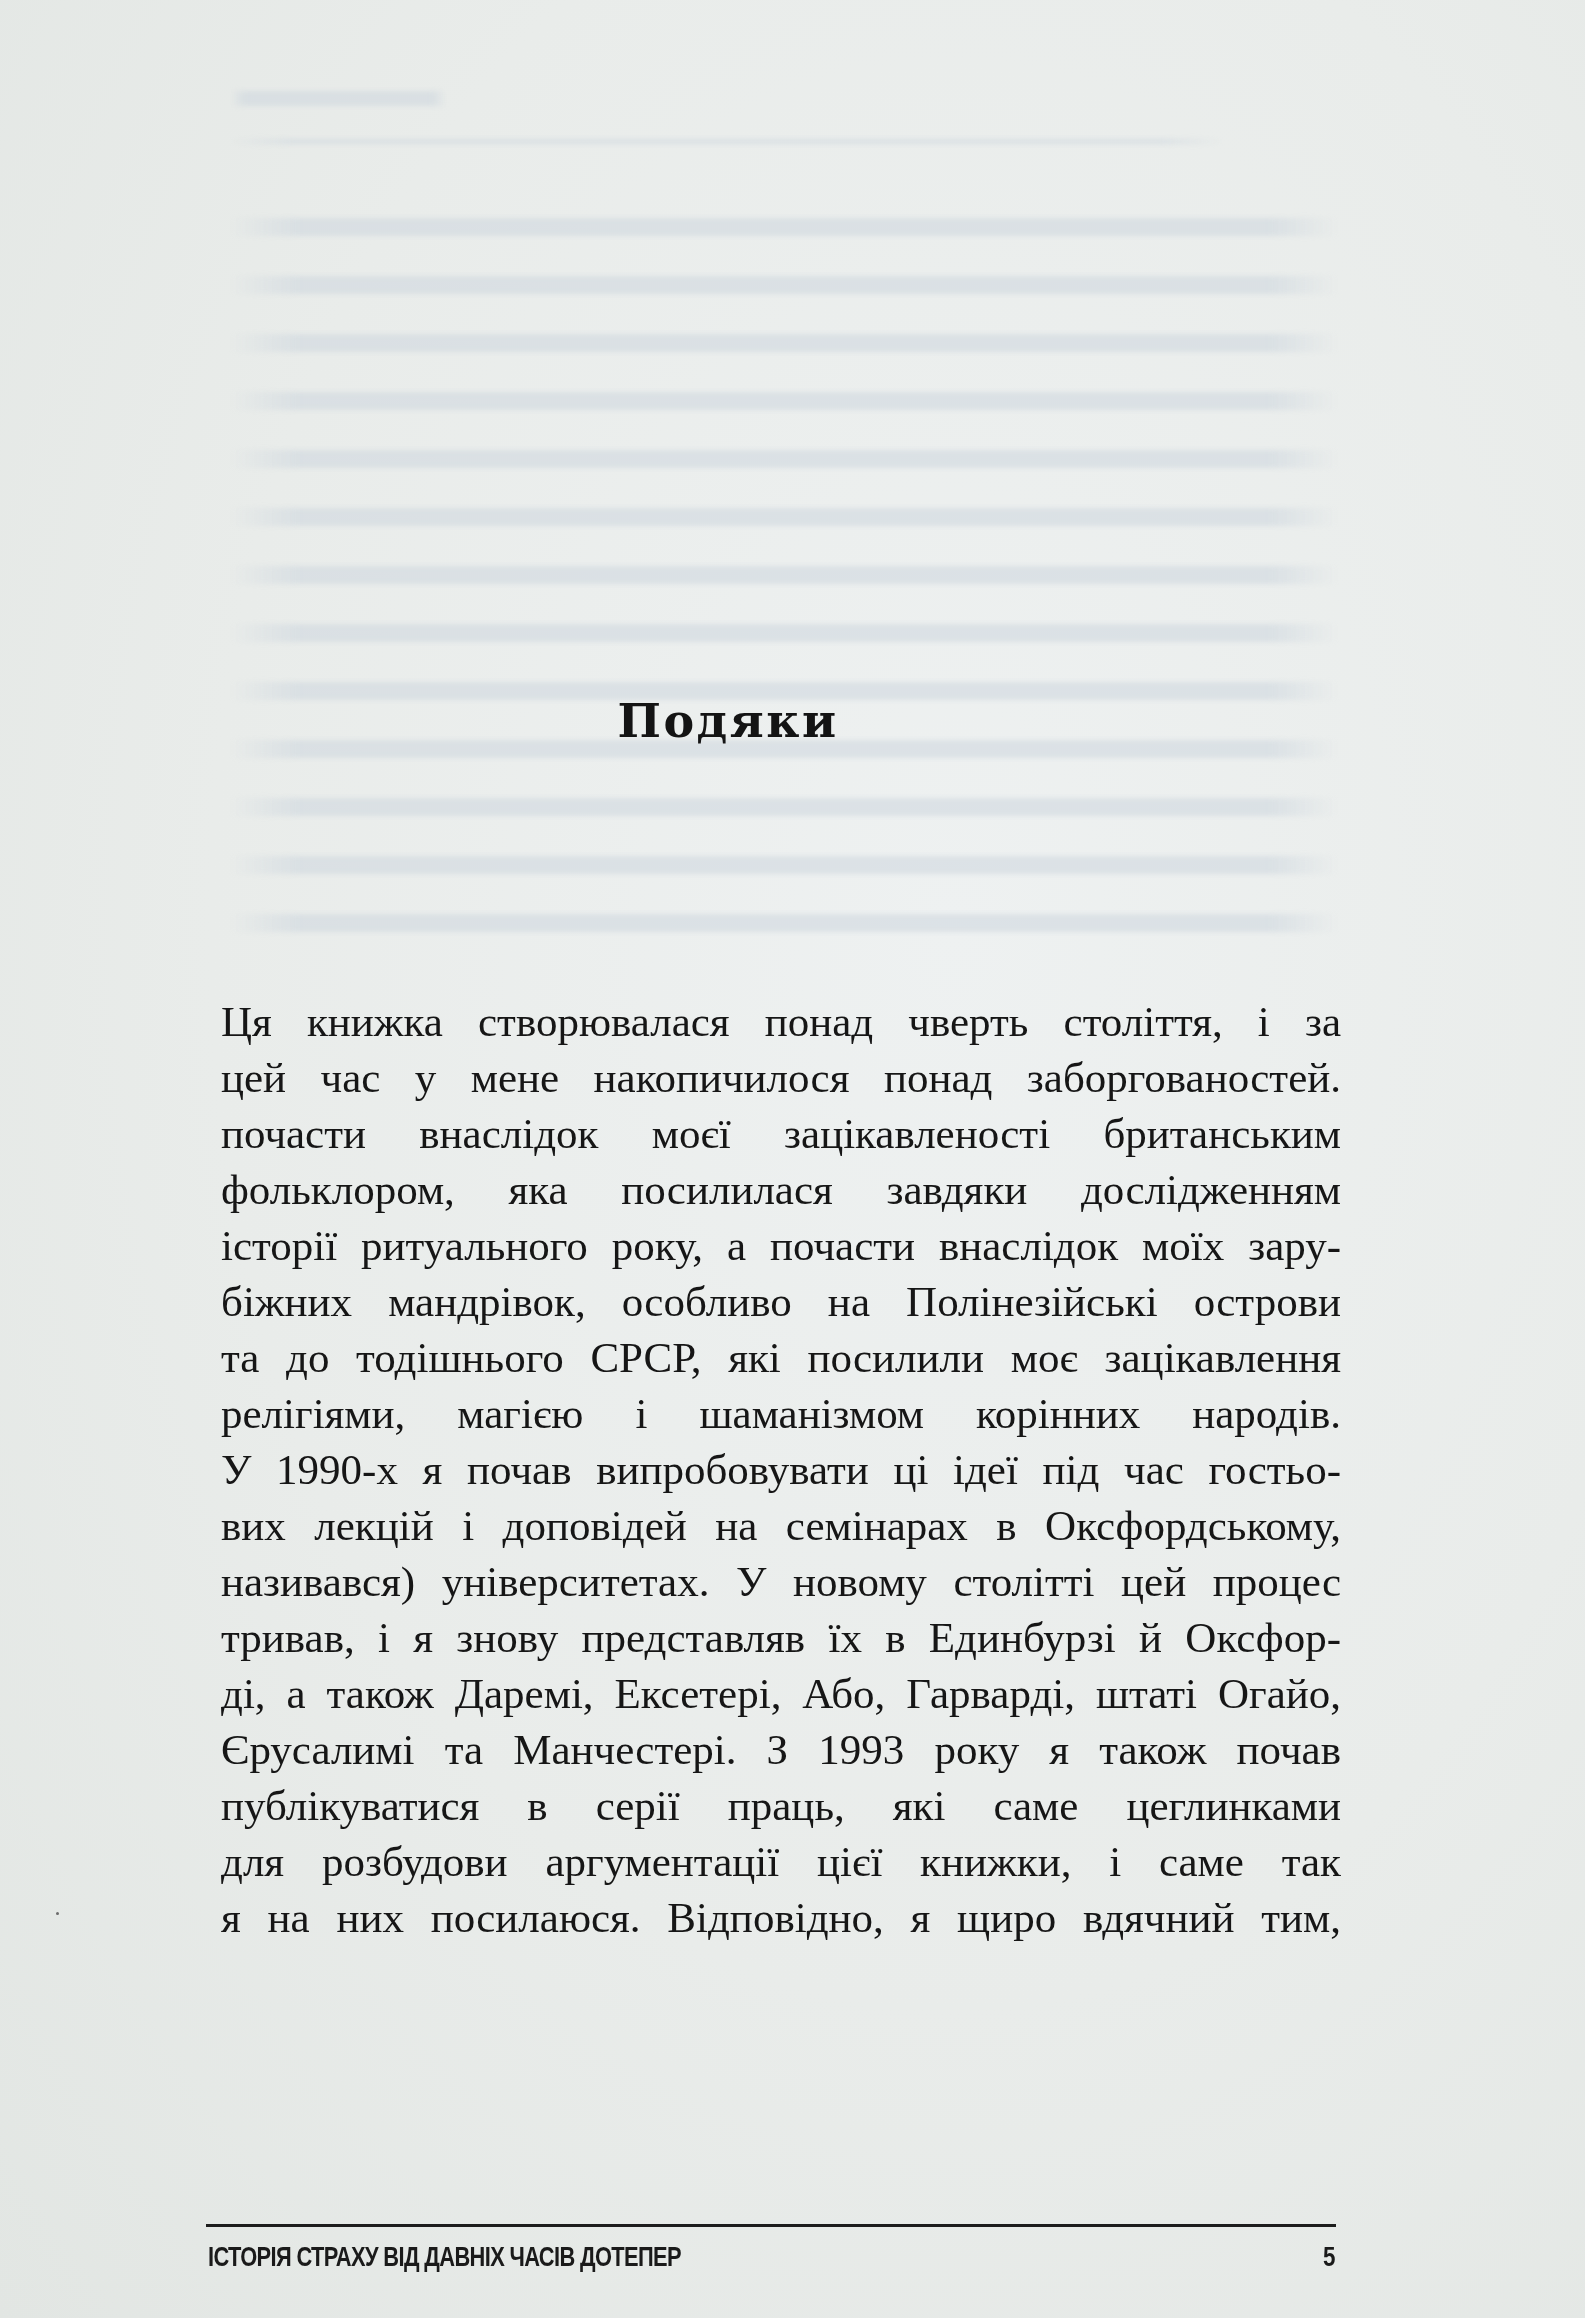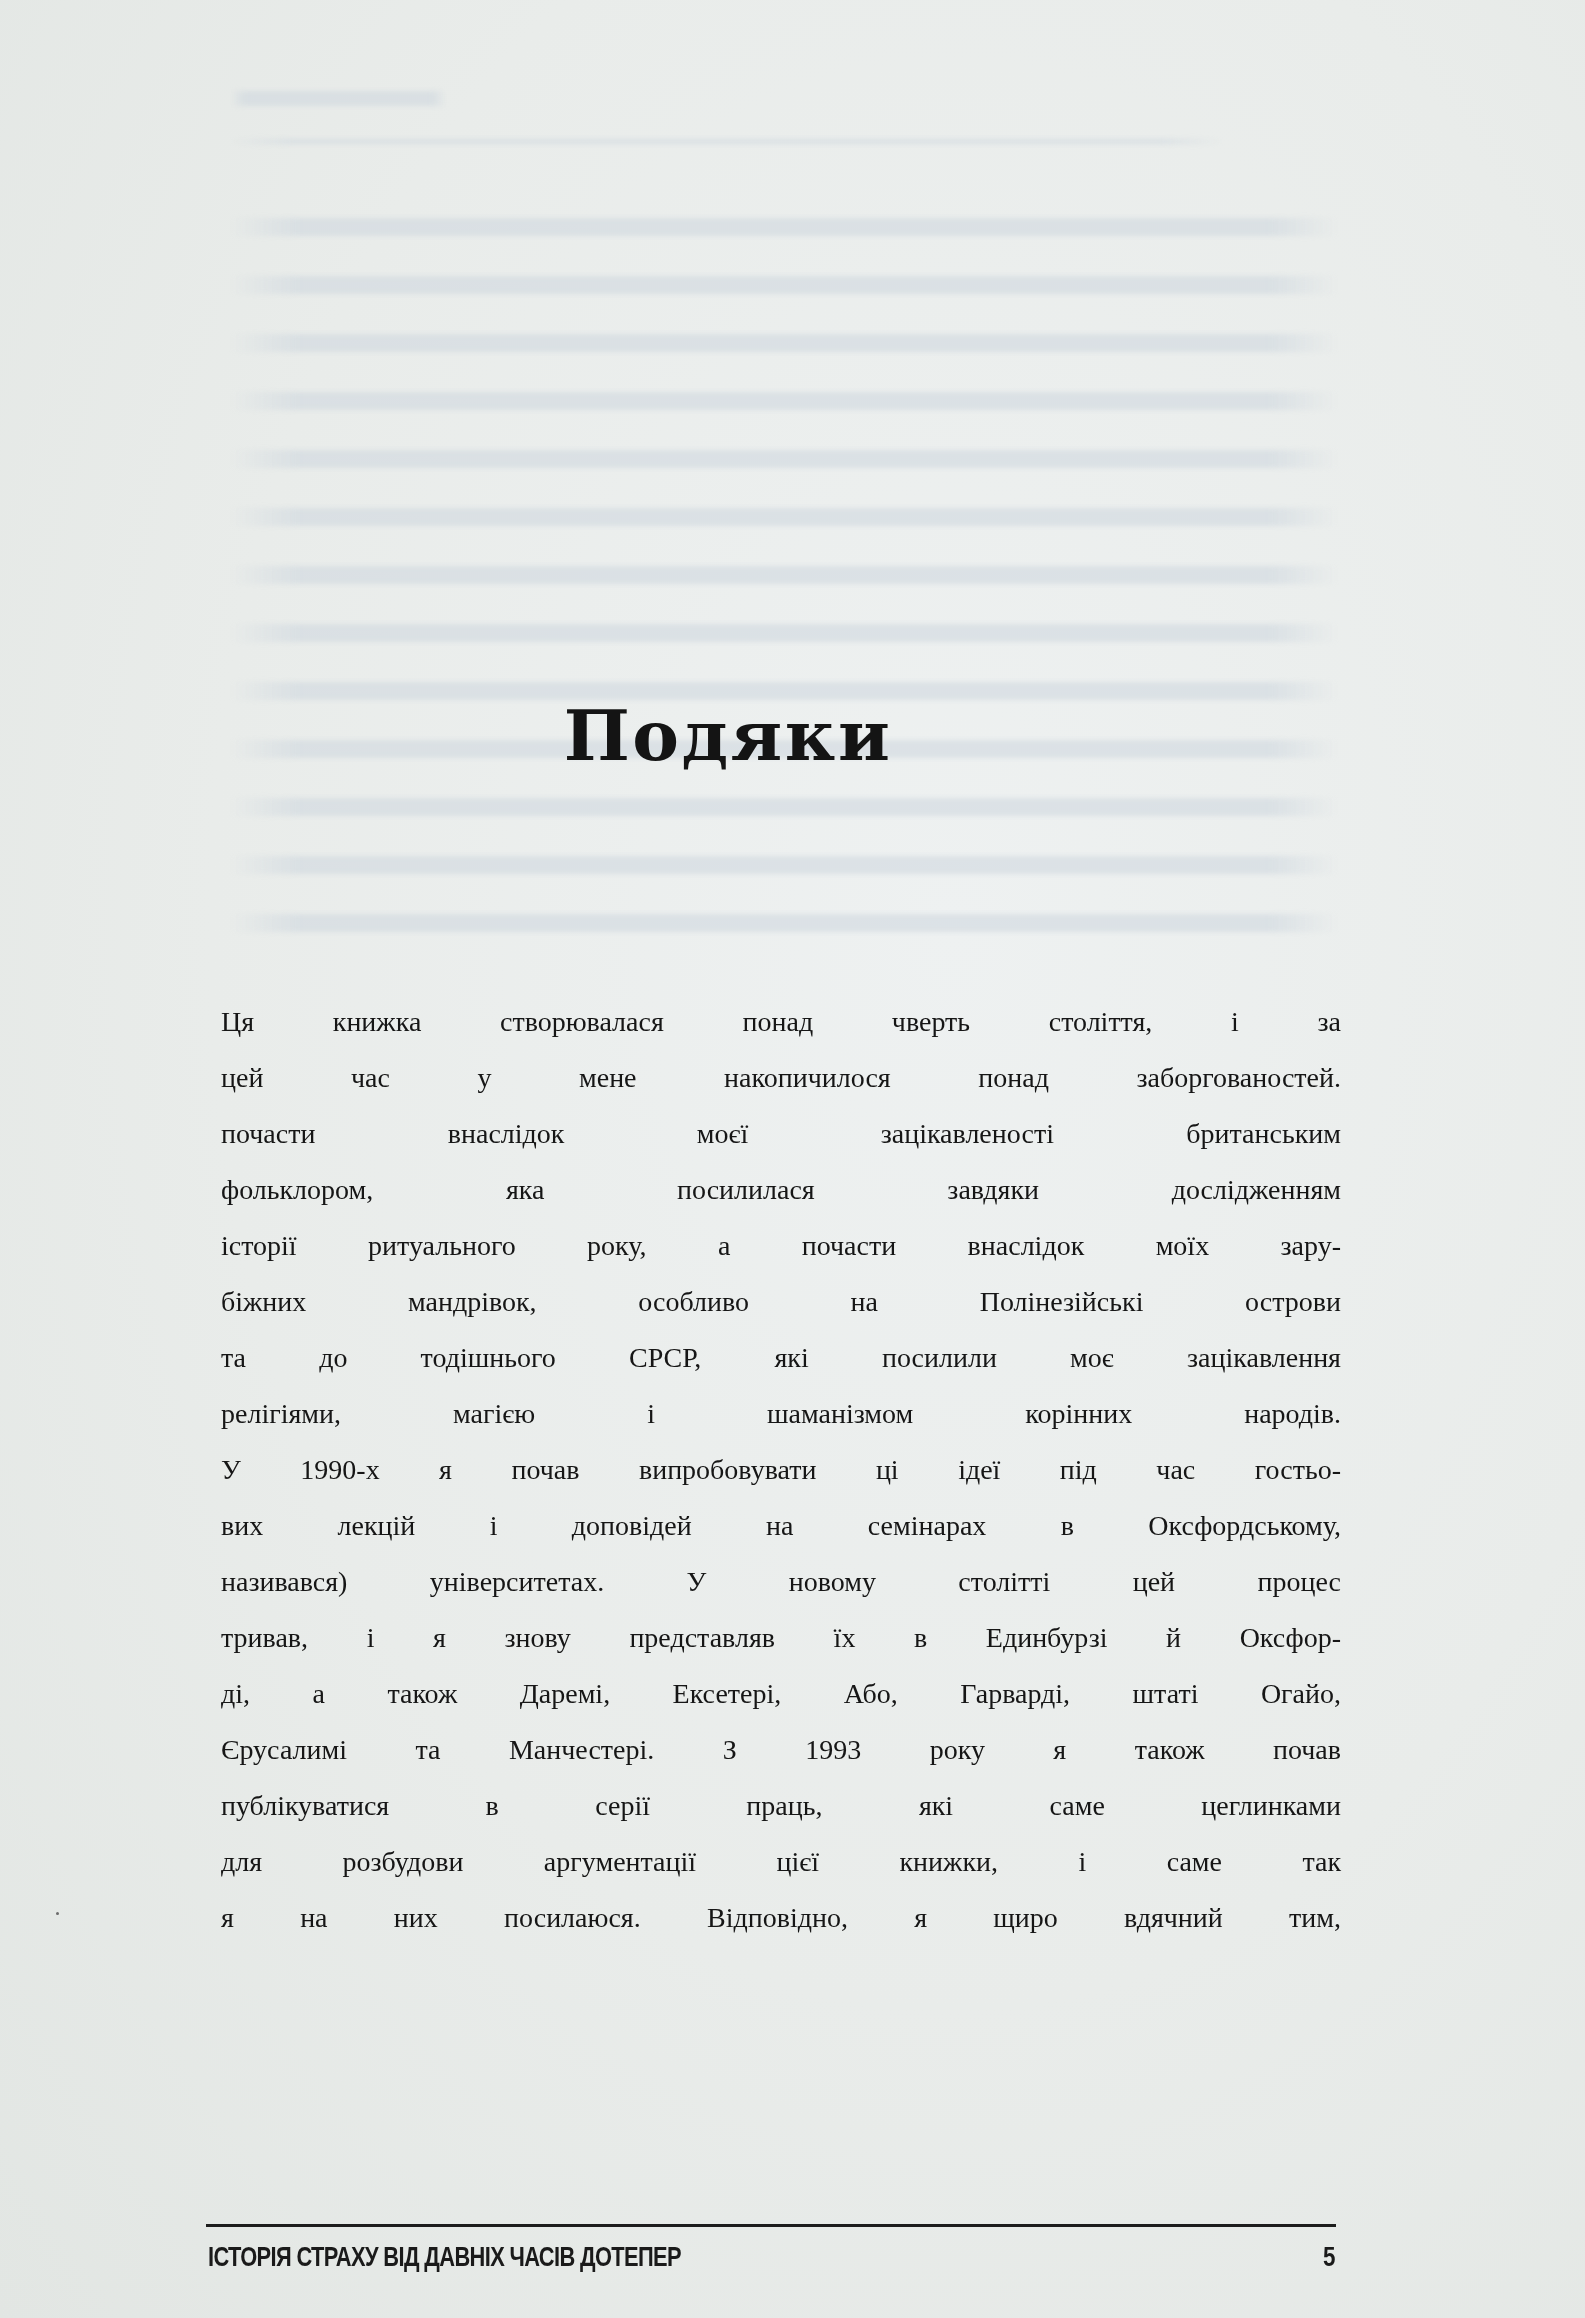--- a/index.html
+++ b/index.html
@@ -35,31 +35,31 @@
     .bleed-line.short { width: 215px; height: 15px; margin-bottom: 33px; }
     .bleed-line.rule { height: 5px; margin-bottom: 74px; width: 991px; }
 
     .heading {
       position: absolute;
       left: 0; top: 694px;
       width: 1456px;
       text-align: center;
       font-family: "DejaVu Serif", serif;
       font-weight: bold;
-      font-size: 70px;
+      font-size: 46px;
       letter-spacing: 2.5px;
       color: #141414;
       margin: 0;
     }
     .body-text {
       position: absolute;
       left: 221px; top: 994px;
       width: 1120px;
       font-family: "Liberation Serif", serif;
-      font-size: 28px;
+      font-size: 43px;
       line-height: 56px;
       color: #161616;
       margin: 0;
     }
     .body-line {
       display: block;
       text-align: justify;
       text-align-last: justify;
       white-space: nowrap;
     }

